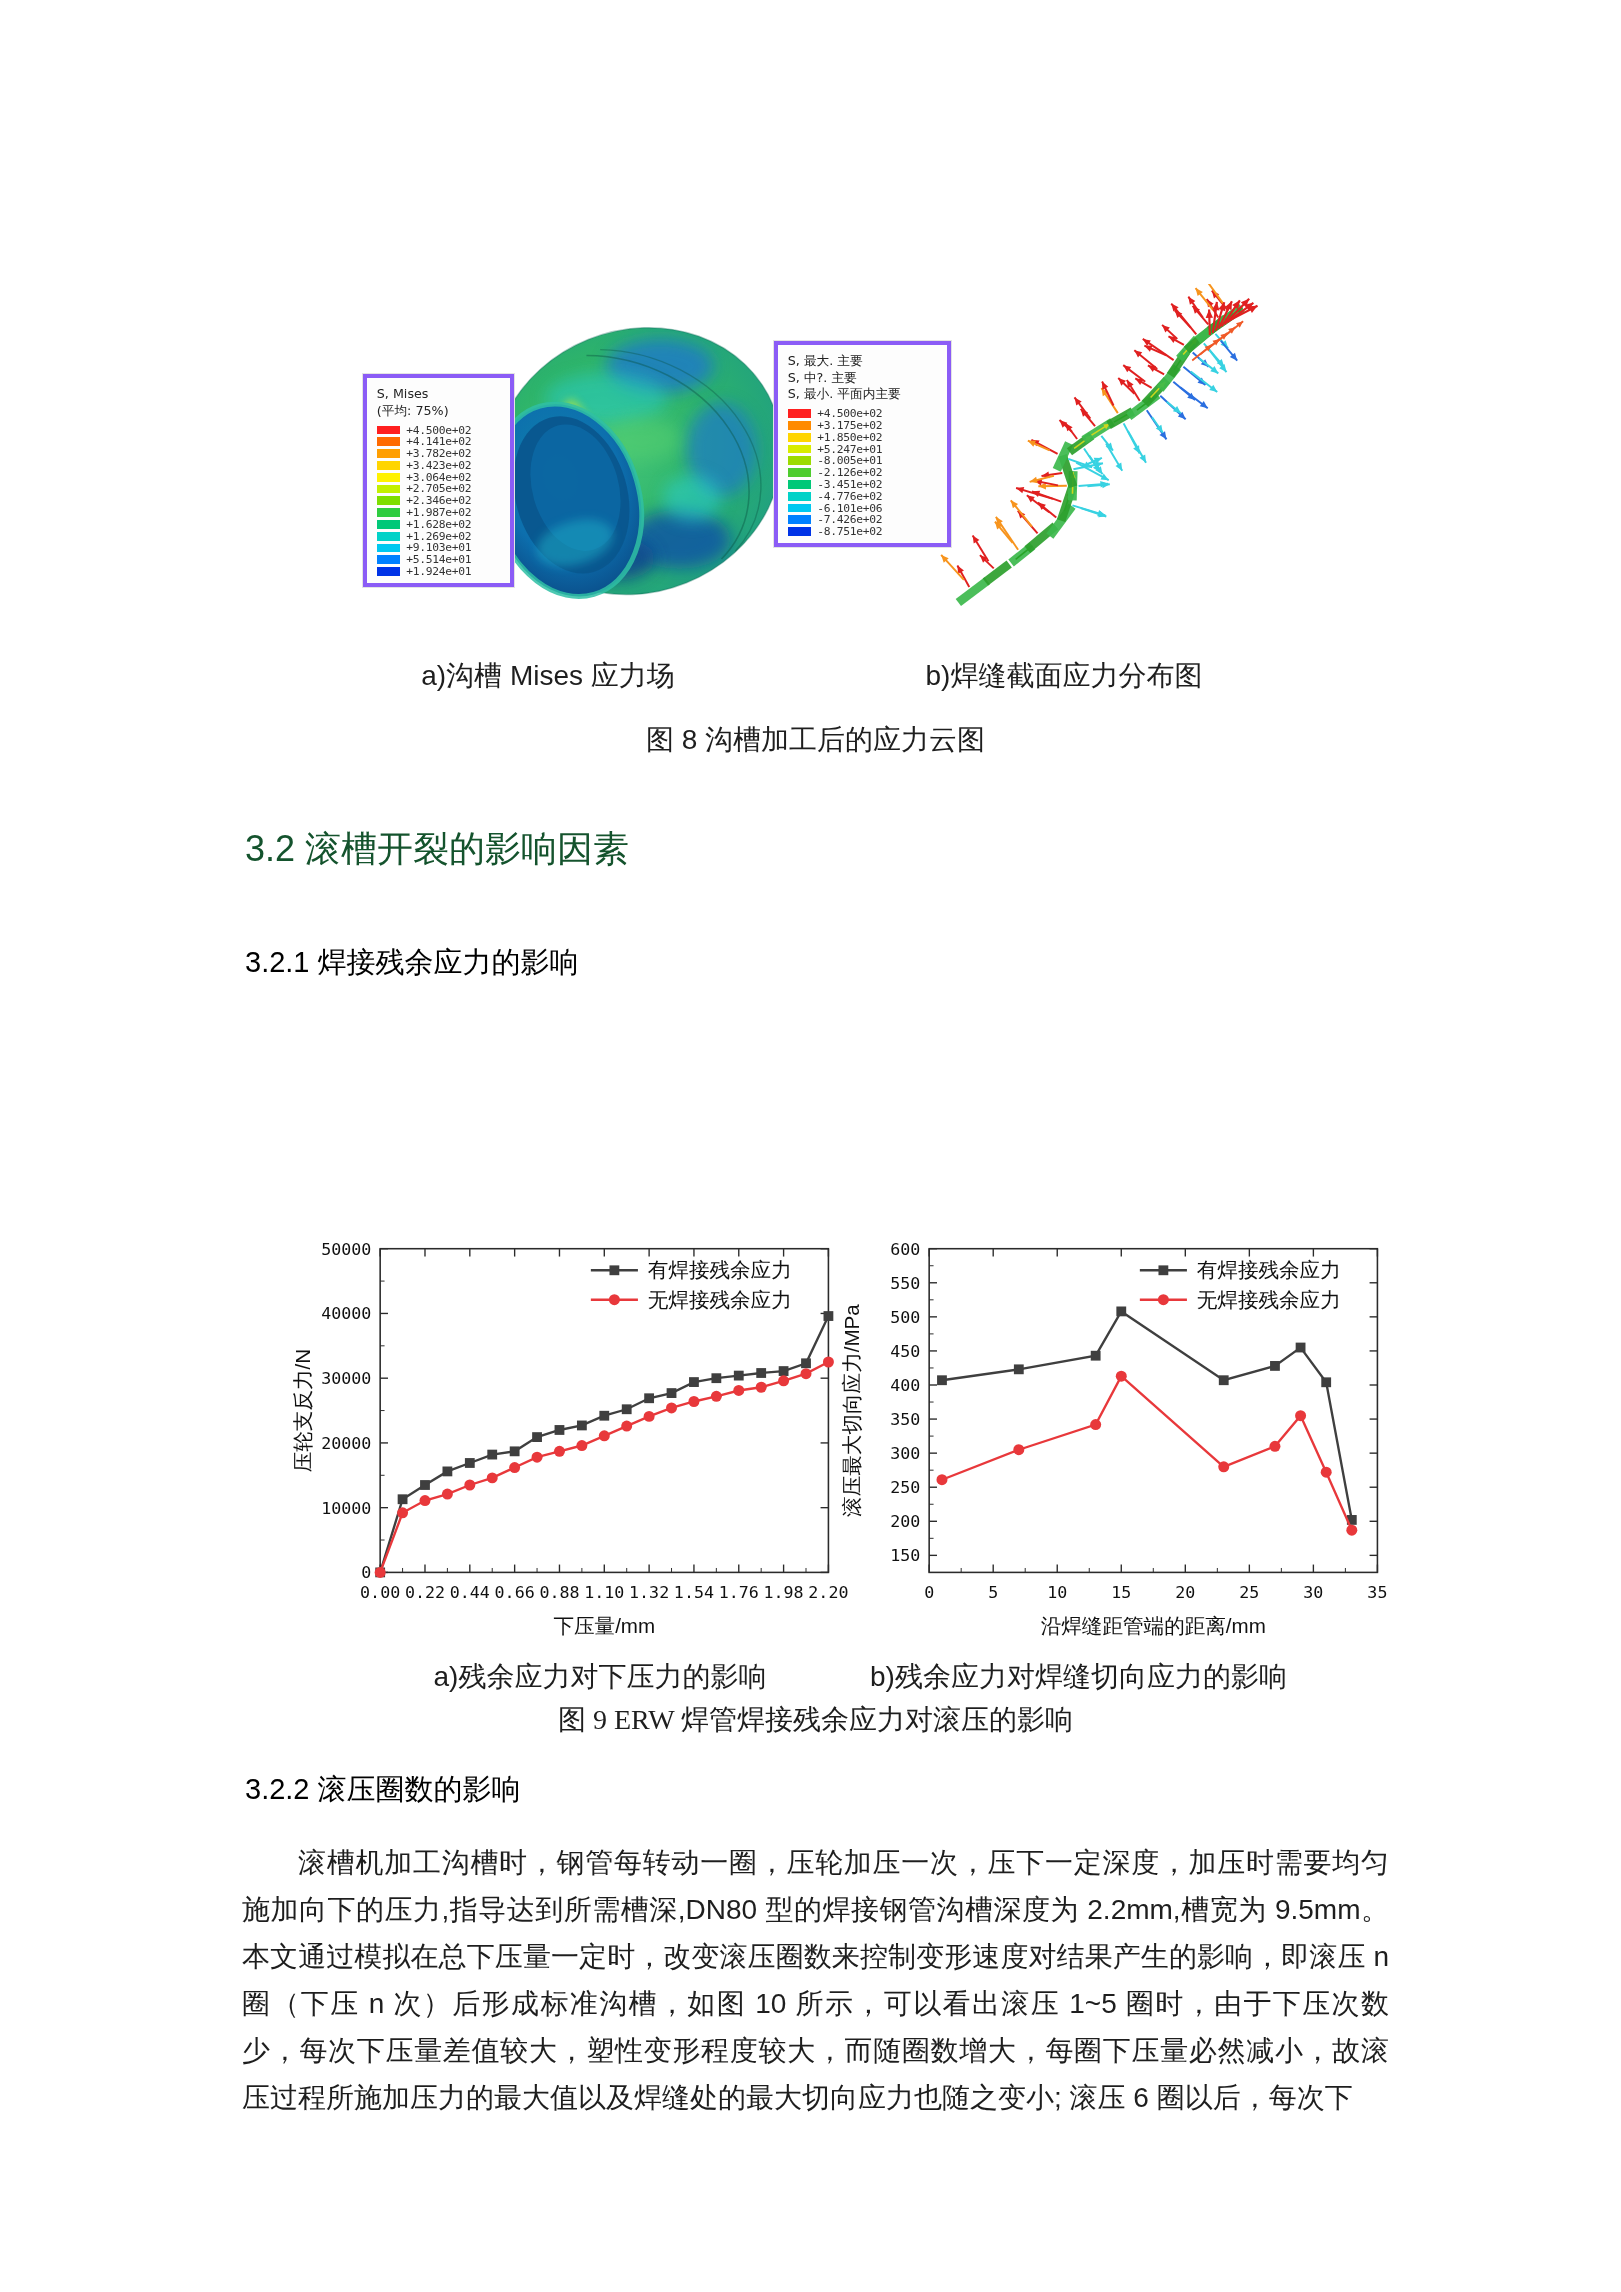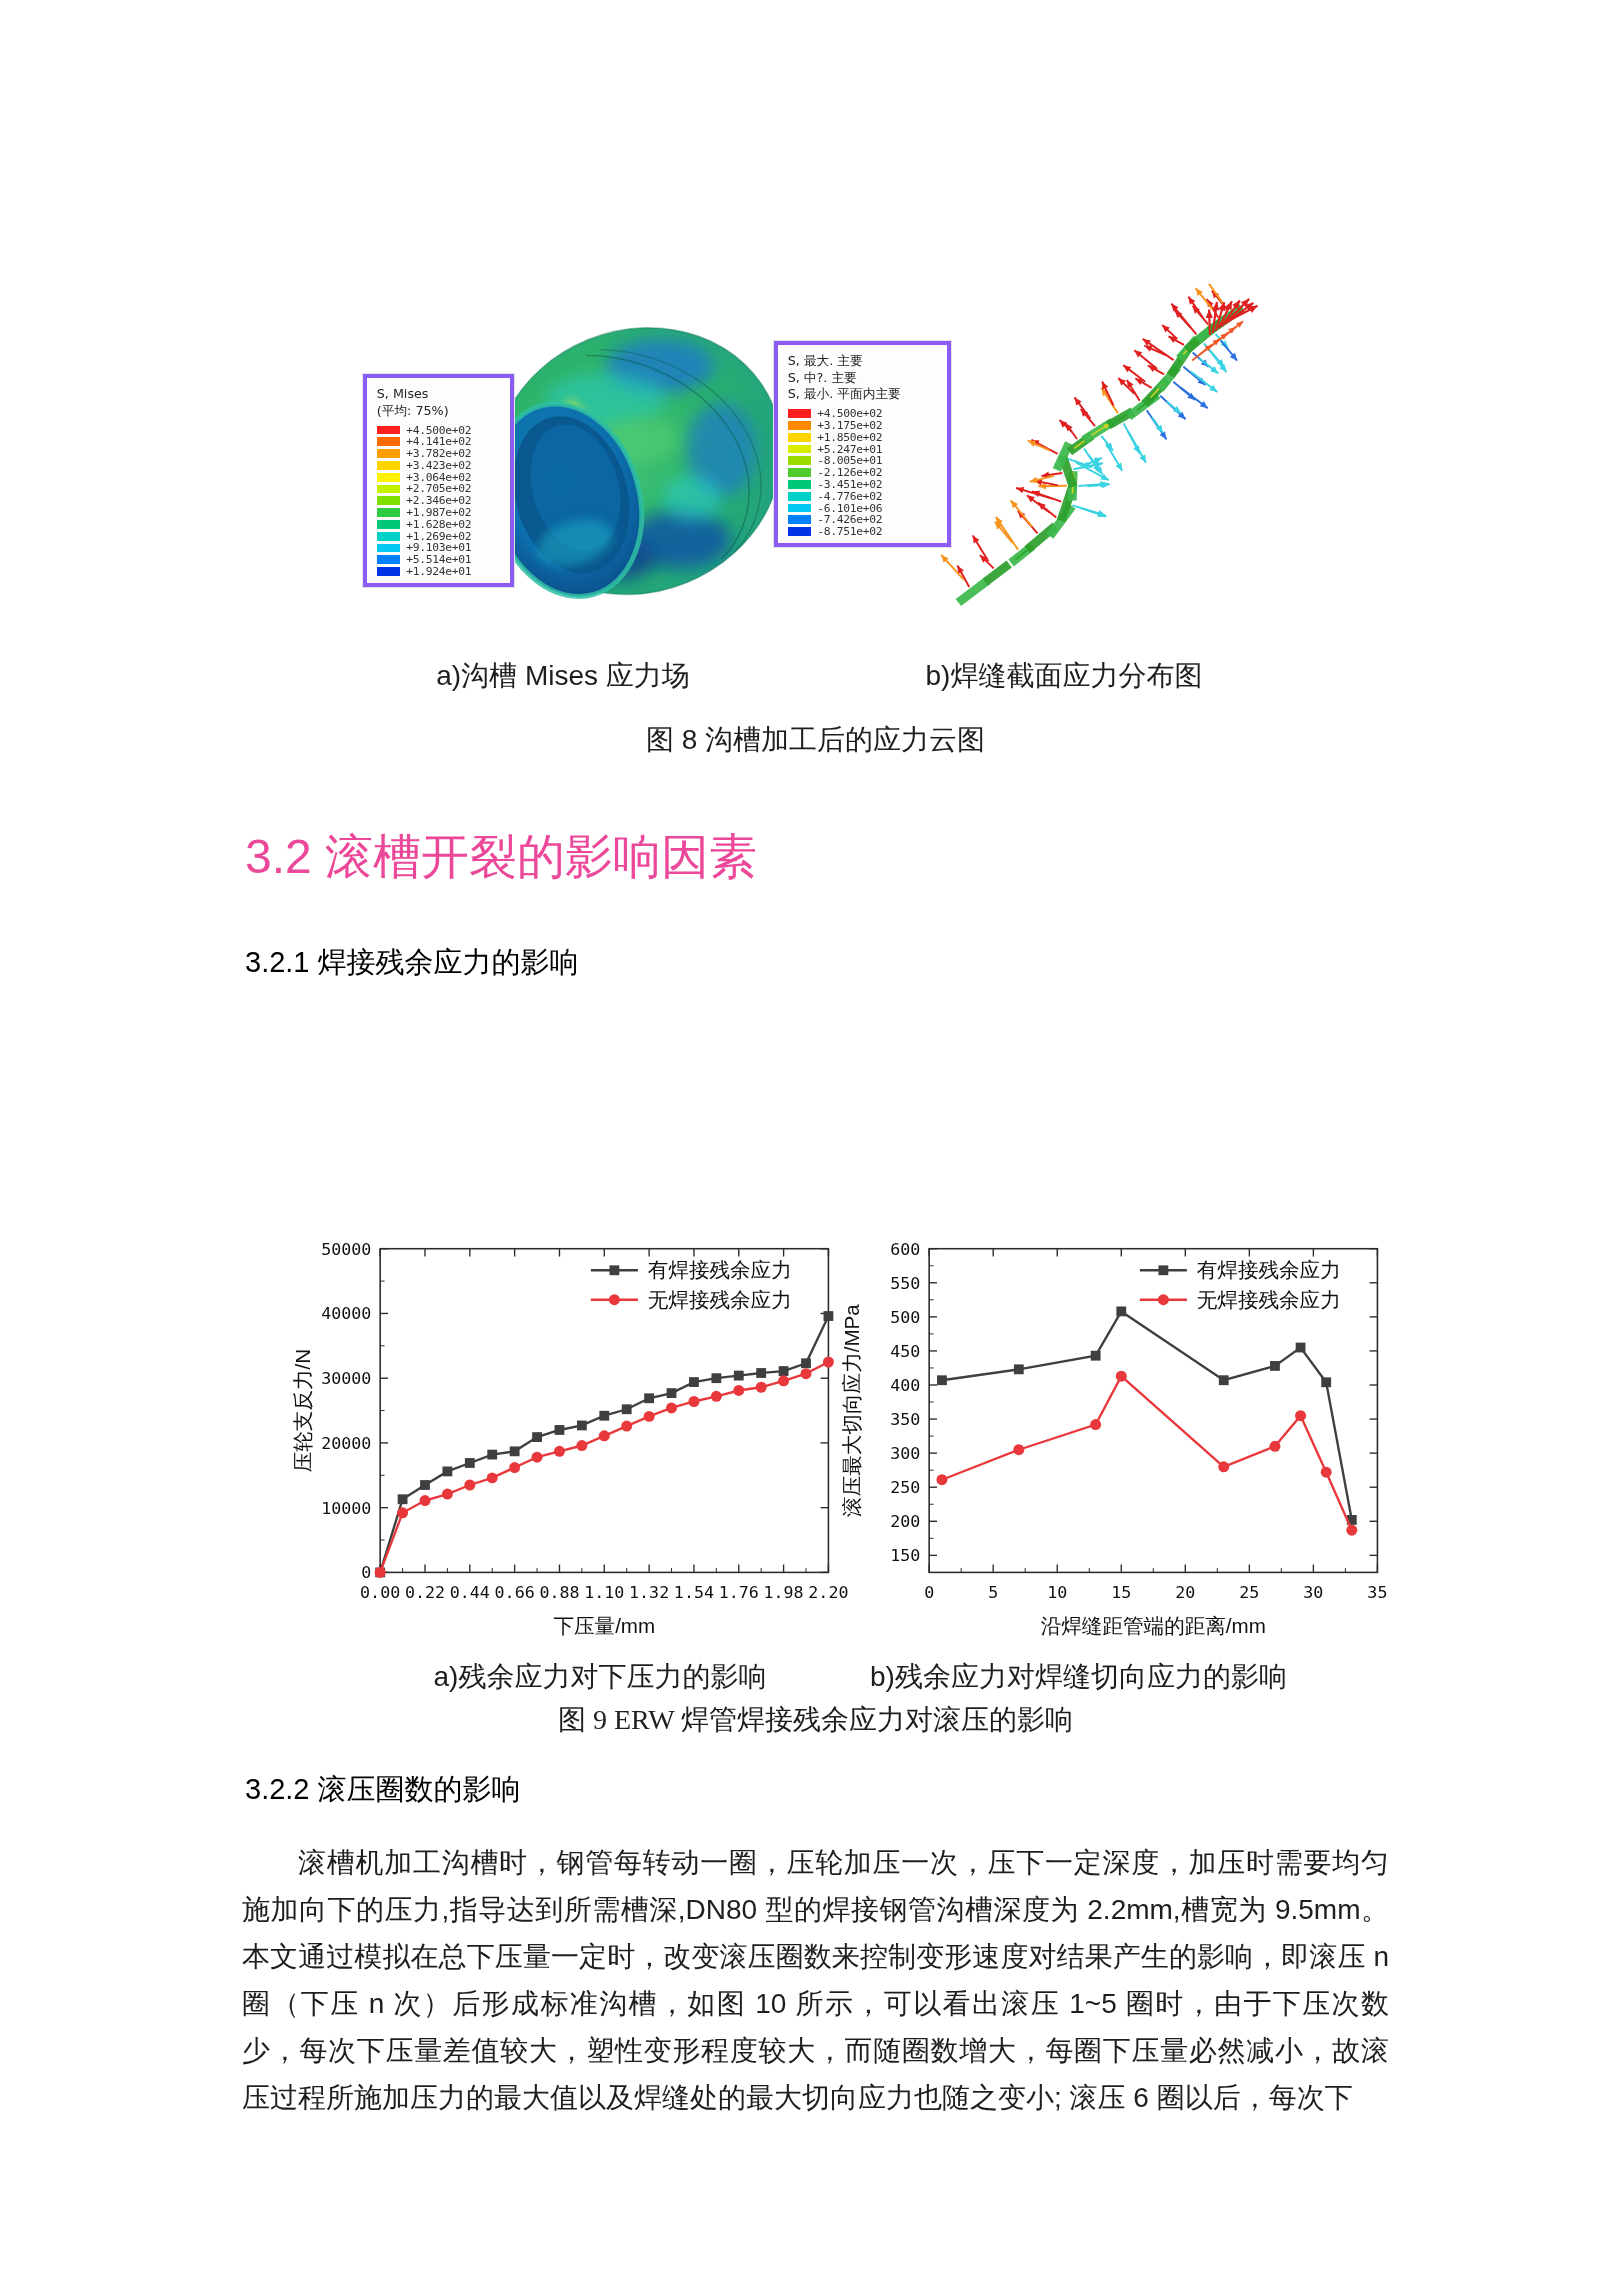--- a/index.html
+++ b/index.html
@@ -15,21 +15,21 @@
   .body-text{
     position:absolute;
     left:242px;width:1147px;
     font-size:28px;line-height:47px;
     text-align:justify;
     color:#1e1e1e;
   }
   .indent{ text-indent:2em; }
   .heading-1{
     position:absolute;left:245px;
-    font-size:48px;font-weight:500;color:#ec4899;
+    font-size:36px;font-weight:500;color:#14532d;
   }
   .heading-2{
     position:absolute;left:245px;
     font-size:29px;font-weight:500;color:#000000;
   }
   .caption{
     position:absolute;
     font-size:28px;color:#1e1e1e;
     text-align:center;
   }
@@ -439,21 +439,21 @@
             <div class="lg-swatch" style="background: rgb(0, 128, 255);"></div>
             <span class="lg-val">-7.426e+02</span>
           </div>
           <div class="lg-row">
             <div class="lg-swatch" style="background: rgb(0, 51, 230);"></div>
             <span class="lg-val">-8.751e+02</span>
           </div>
         </div>
     </div>
 
-    <div class="caption" style="left:367px;top:657px;width:392px;text-align:center;">a)沟槽 Mises 应力场</div>
+    <div class="caption" style="left:352px;top:657px;width:392px;text-align:center;">a)沟槽 Mises 应力场</div>
     <div class="caption" style="left:868px;top:657px;width:392px;">b)焊缝截面应力分布图</div>
     <div class="caption" style="left:242px;top:721px;width:1147px;">图 8 沟槽加工后的应力云图</div>
   </div>
 
   <div class="heading-1" style="top:825px;">3.2 滚槽开裂的影响因素</div>
 
   <div class="heading-2" style="top:943px;">3.2.1 焊接残余应力的影响</div>
 
 
   <div>

